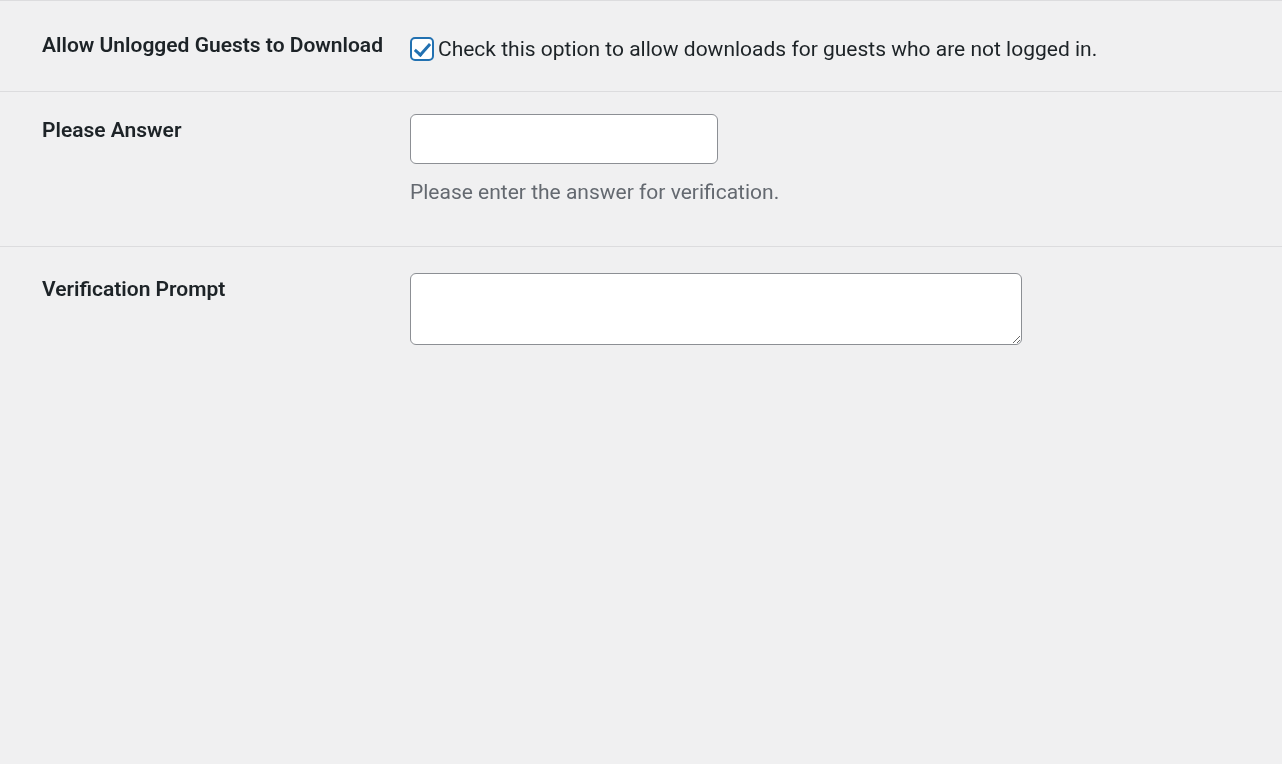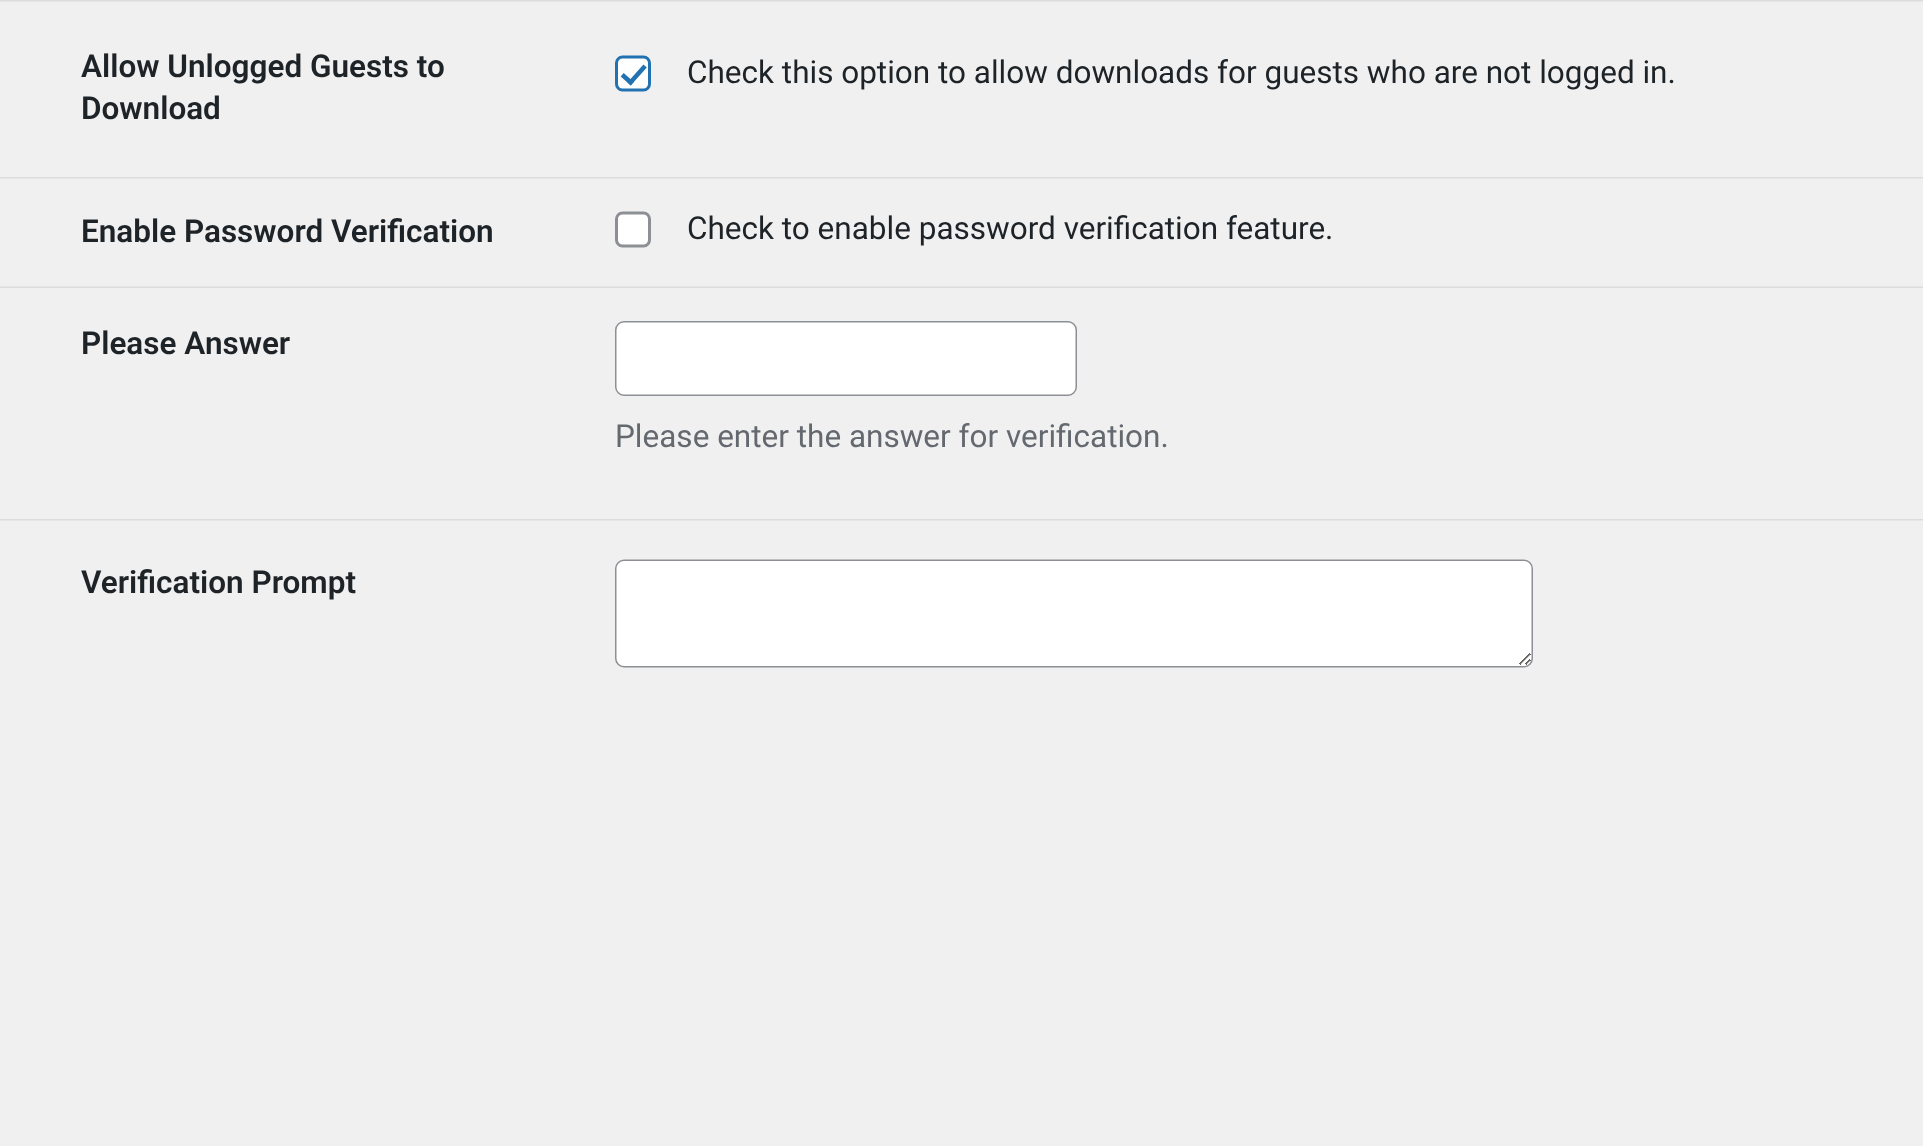--- a/index.html
+++ b/index.html
@@ -25,33 +25,33 @@
     .form-row:not(:first-child) {
       border-top: none;
     }
     .form-row td, .form-row th {
       vertical-align: top;
       text-align: left;
       padding: 25px 10px 25px 0;
     }
     .form-row th {
       width: 400px;
-      padding-left: 54px;
+      padding-left: 42px;
       font-weight: 600;
       font-size: 21px;
       color: #1d2327;
       line-height: 1.35;
     }
     .form-row td {
       padding-left: 10px;
     }
     .checkbox-wrapper {
       display: flex;
       align-items: flex-end;
-      gap: 24px;
+      gap: 4px;
     }
     .wp-checkbox {
       appearance: none;
       -webkit-appearance: none;
       width: 24px;
       height: 24px;
       border: 2px solid #2271b1;
       border-radius: 5px;
       background: #fff;
       cursor: pointer;
@@ -147,29 +147,20 @@
       <th>Allow Unlogged Guests to Download</th>
       <td>
         <label class="checkbox-wrapper">
           <input type="checkbox" class="wp-checkbox wp-checkbox-checked" checked="" style="">
           <span class="checkbox-label">Check this option to allow downloads for guests who are not logged in.</span>
         </label>
       </td>
     </tr>
 
 
-    <tr class="form-row row-enable-pw">
-      <th>Enable Password Verification</th>
-      <td>
-        <label class="checkbox-wrapper">
-          <input type="checkbox" class="wp-checkbox wp-checkbox-unchecked" style="">
-          <span class="checkbox-label">Check to enable password verification feature.</span>
-        </label>
-      </td>
-    </tr>
 
     <tr class="form-row row-verify-answer">
       <th>Please Answer</th>
       <td>
         <input type="text" class="wp-text-input" style="">
         <p class="description">Please enter the answer for verification.</p>
       </td>
     </tr>
 
 

